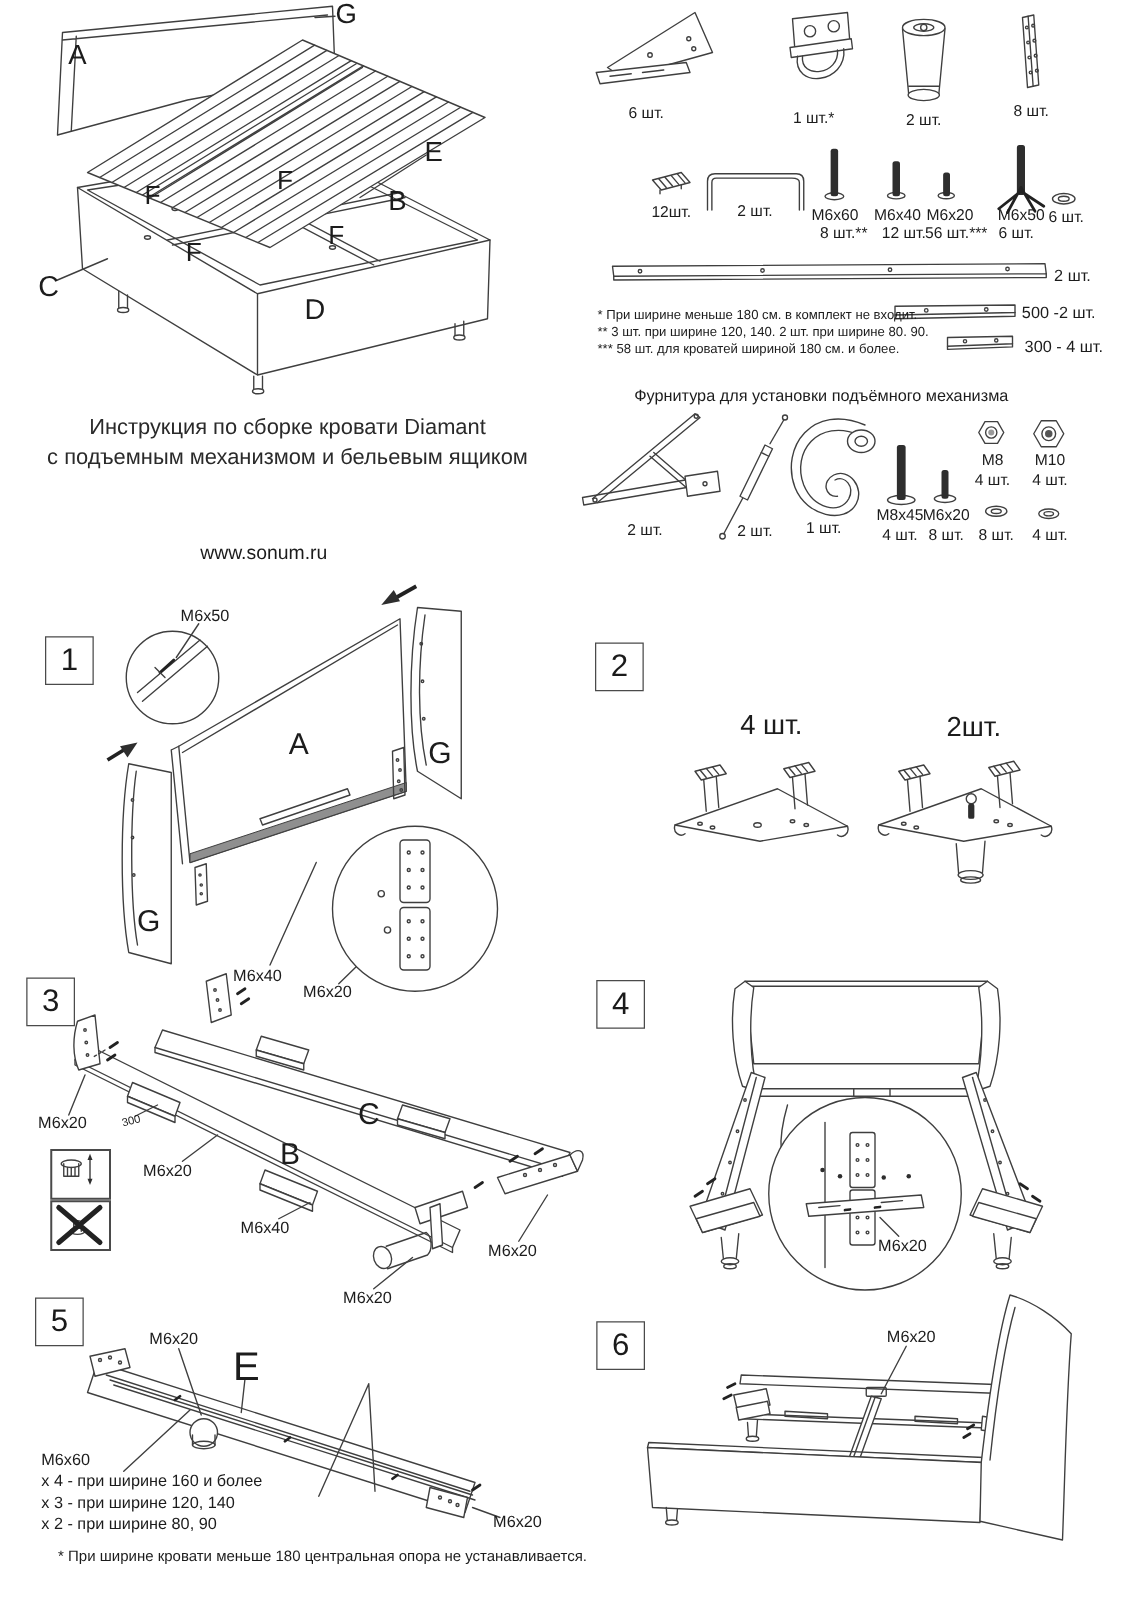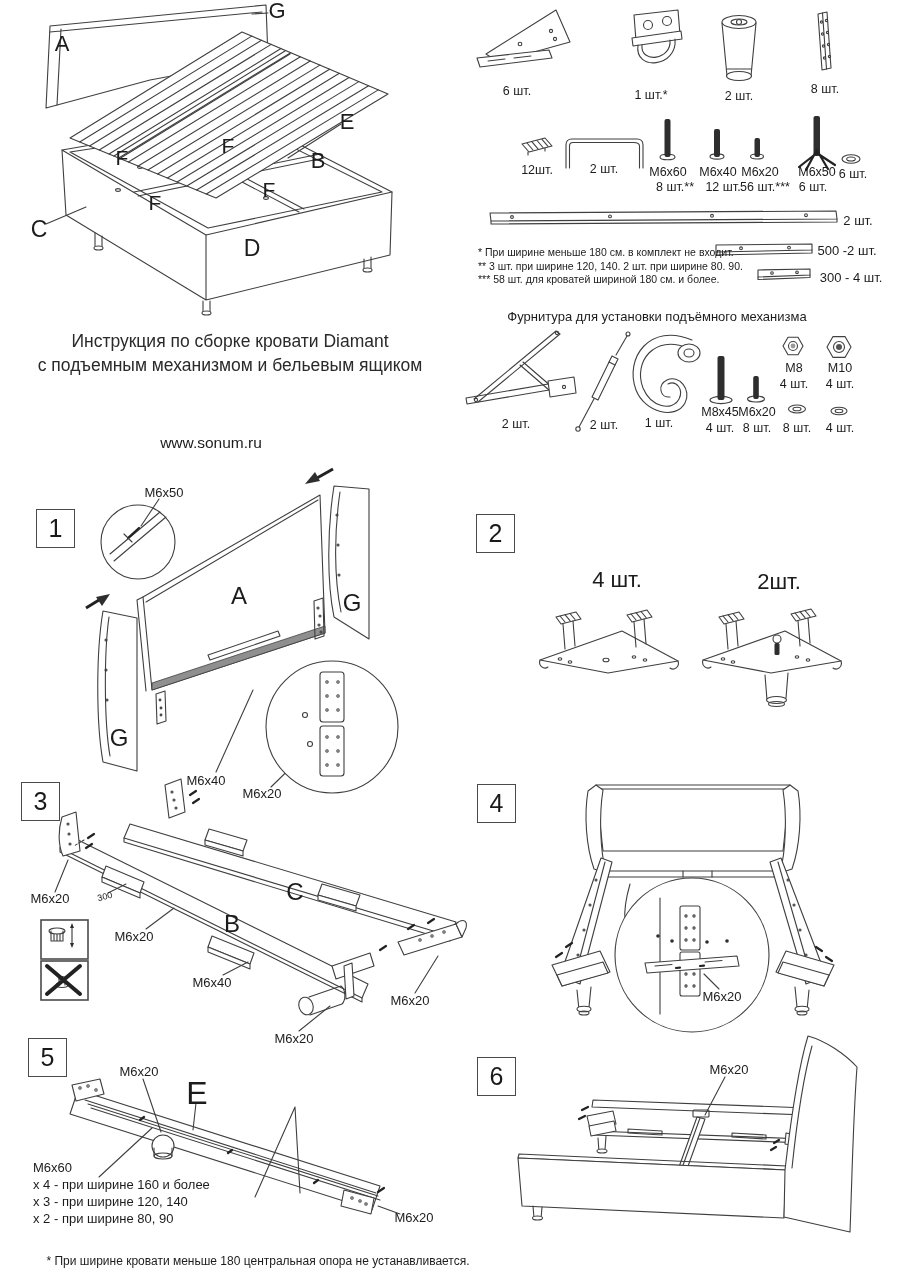--- a/index.html
+++ b/index.html
@@ -519,15 +519,15 @@
 <div class="blk" style="left:33px;top:1160px;font-size:13px;">
   <div>M6x60</div>
   <div>x 4 - при ширине 160 и более</div>
   <div>x 3 - при ширине 120, 140</div>
   <div>x 2 - при ширине 80, 90</div>
 </div>
 <span class="lbl" style="left:414px;top:1217px;font-size:13px;">M6x20</span>
 
 <span class="lbl" style="left:729px;top:1069px;font-size:13px;">M6x20</span>
 
-<span class="lbl" style="left:258px;top:1245px;font-size:12px;margin-top:16px;">* При ширине кровати меньше 180 центральная опора не устанавливается.</span>
+<span class="lbl" style="left:258px;top:1245px;font-size:12px;">* При ширине кровати меньше 180 центральная опора не устанавливается.</span>
 
 </div>
 
 </body></html>

